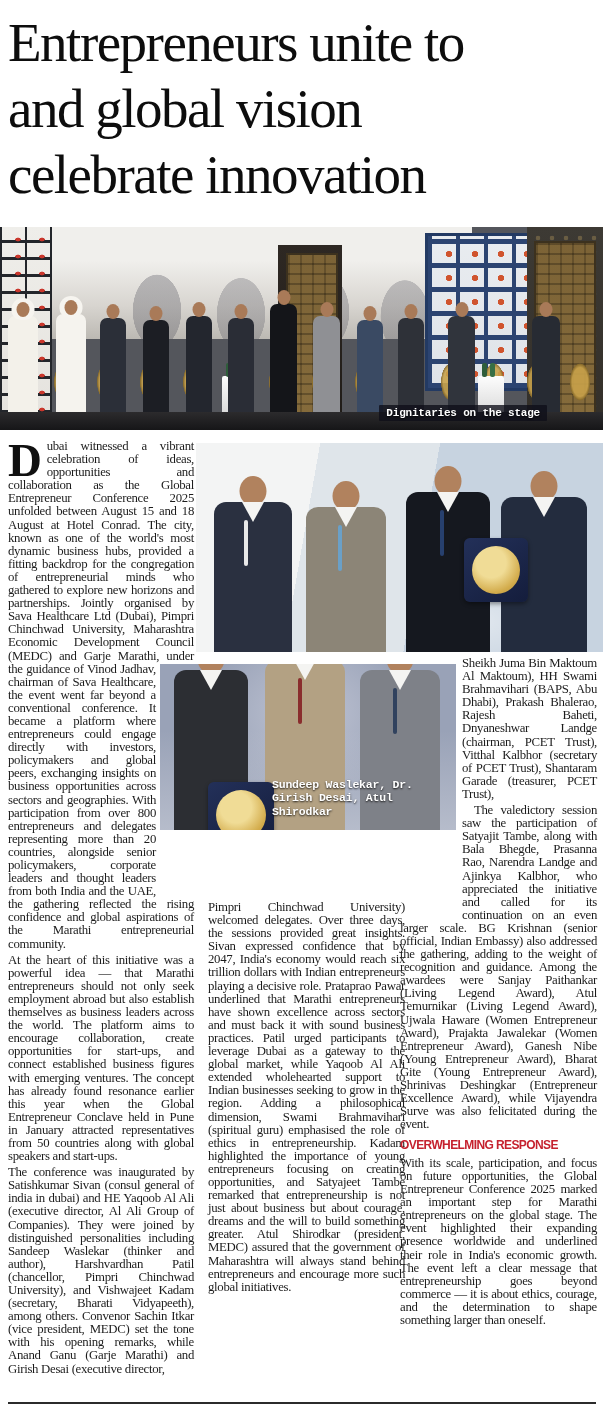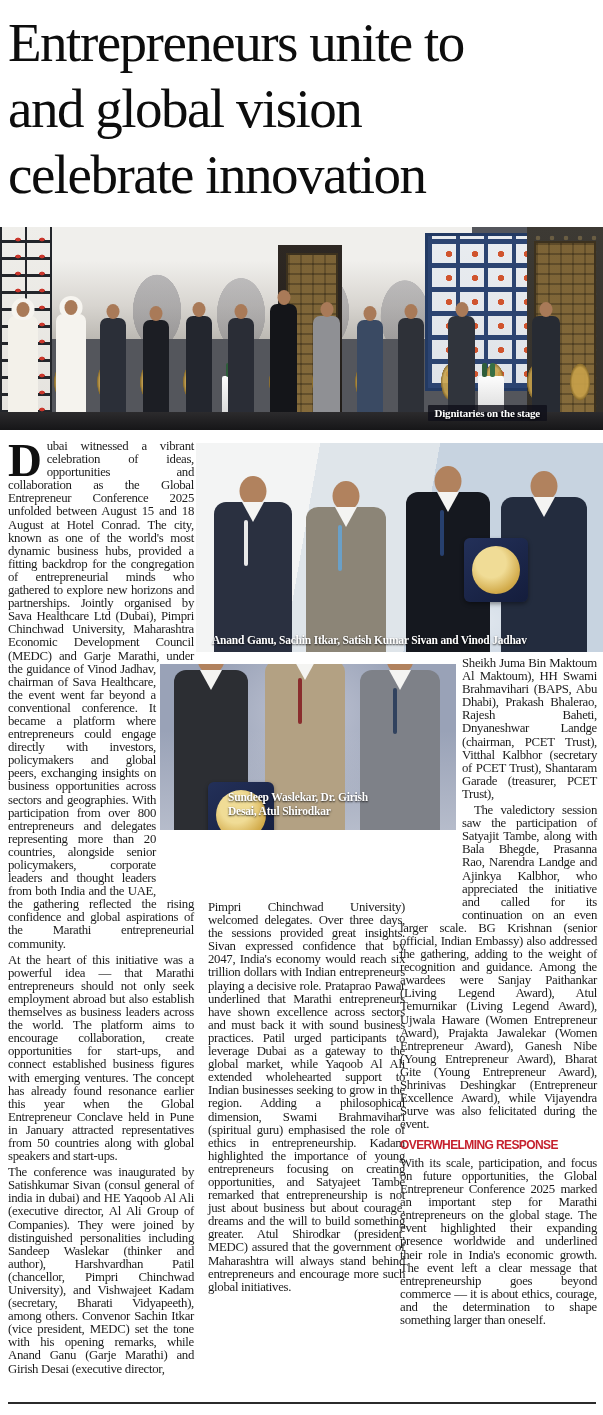--- a/index.html
+++ b/index.html
@@ -12,22 +12,22 @@
         font-family:"Liberation Serif",serif;color:var(--body-ink);}
 
   
   .headline{position:absolute;left:8px;top:10px;width:592px;margin:0;
     font-family:"Liberation Serif",serif;font-weight:400;color:var(--headline-ink);
     font-size:55px;line-height:66px;letter-spacing:-1.5px;}
   .headline span{display:block;}
 
   
   .photo{position:absolute;overflow:hidden;}
-  .photo-caption{position:absolute;font-family:Liberation Serif, serif;font-weight:bold;
-    color:#fff;text-shadow:0 1px 2px rgba(0,0,0,.85);letter-spacing:-.2px;}
+  .photo-caption{position:absolute;font-family:Liberation Mono, monospace;font-weight:bold;
+    color:#fff;text-shadow:0 1px 2px rgba(0,0,0,.85);letter-spacing:-.2px;margin-left:44px;}
   .caption-chip{background:rgba(14,14,24,.78);padding:2px 7px;border-radius:1px;}
 
   .pe{position:absolute;border-radius:7px 7px 3px 3px;}
   .pe::before{content:"";position:absolute;top:-14px;left:50%;transform:translateX(-50%);
     width:13px;height:15px;border-radius:50%;background:var(--skin,#a97a58);z-index:2;}
   .pe.ghutra::after{content:"";position:absolute;top:-18px;left:50%;transform:translateX(-50%);
     width:23px;height:22px;border-radius:50% 50% 42% 42%;background:#f6f4ef;z-index:1;}
   .bpe{position:absolute;border-radius:12px 12px 0 0;}
   .bpe::before{content:"";position:absolute;top:-26px;left:50%;transform:translateX(-50%);
     width:27px;height:30px;border-radius:50%;background:var(--skin,#b1825e);}
@@ -154,21 +154,20 @@
         <div class="lanyard" style="left:30px;background:#e8e8e8;"></div>
       </div>
     <div class="bpe" style="left:110px;bottom:0;width:80px;height:145px;background:#8c8577;">
         <div class="lanyard" style="left:32px;background:#6aa0c8;"></div>
       </div>
     <div class="bpe" style="left:210px;bottom:0;width:84px;height:160px;background:#15181f;">
         <div class="lanyard" style="left:34px;background:#27406e;"></div>
       </div>
     <div class="bpe" style="left:305px;bottom:0;width:86px;height:155px;background:#232c3e;"></div>
     <div class="plaque" style="left:268px;top:95px;width:64px;height:64px;"></div>
-    <div class="photo-caption" style="left:16px;bottom:6px;font-size:11.5px;">Anand Ganu, Sachin Itkar, Satish Kumar Sivan and Vinod Jadhav</div>
   </div>
 
   <div class="photo photo2">
     <div class="bpe" style="left:14px;bottom:0;width:74px;height:160px;background:#2c2e33;"></div>
     <div class="bpe" style="left:105px;bottom:0;width:80px;height:170px;background:#b3a183;">
         <div class="lanyard" style="left:33px;background:#8a2d2d;"></div>
       </div>
     <div class="bpe" style="left:200px;bottom:0;width:80px;height:160px;background:#7e8188;">
         <div class="lanyard" style="left:33px;background:#31425e;"></div>
       </div>

